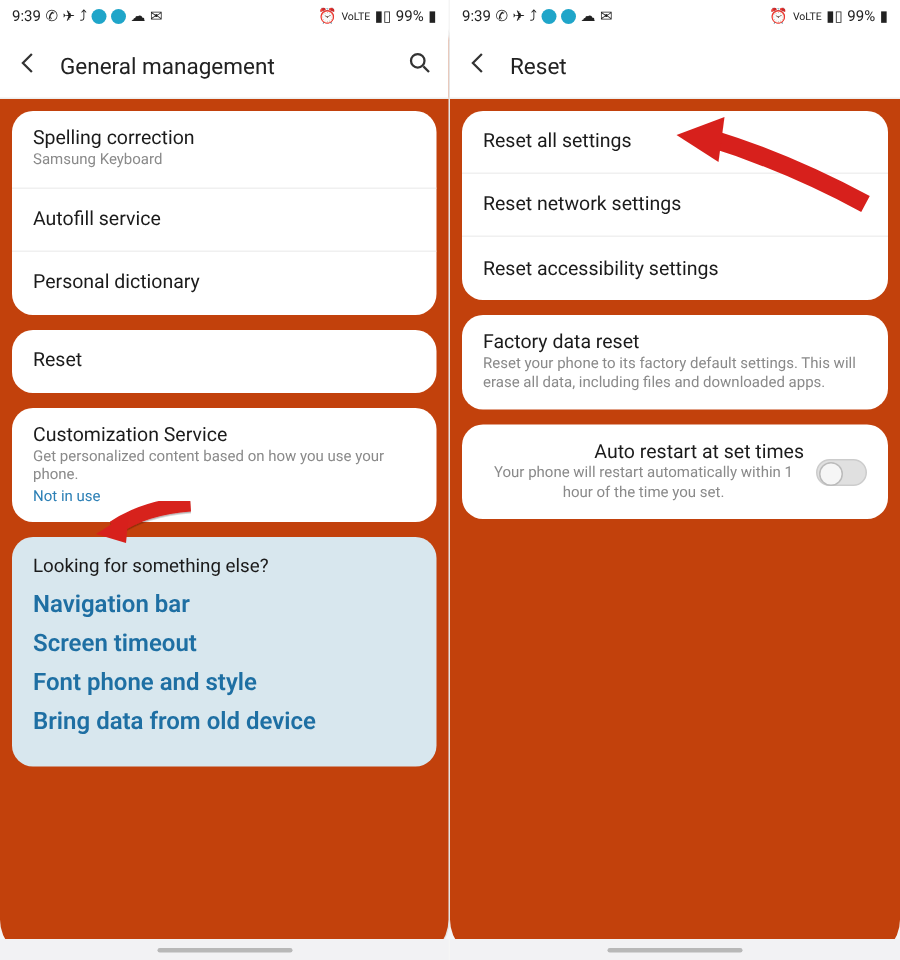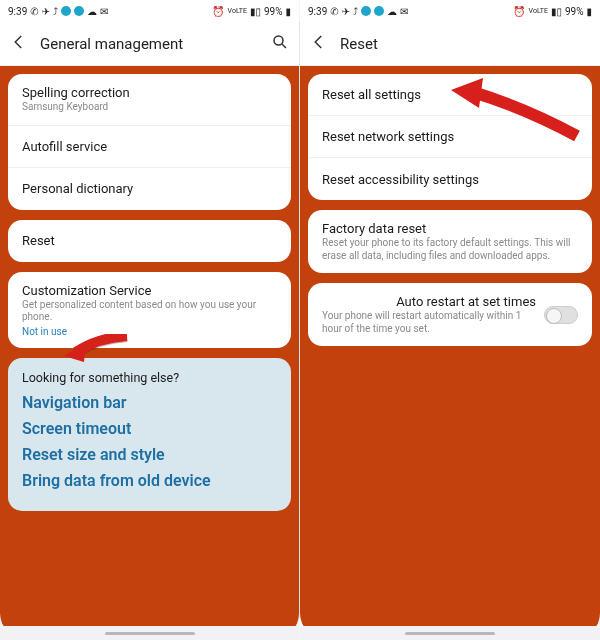--- a/index.html
+++ b/index.html
@@ -73,21 +73,21 @@
   .lookcard .heading { font-size: 12.5px; color:#1b1b1b; margin-bottom:8px; }
   .lookcard .link { font-size: 16px; color:#1e6fa3; font-weight:600; margin:7px 0; }
   .togglerow {
     padding: 11px 14px;
     display:flex;
     align-items:center;
     gap:8px;
   }
   .togglerow .txt { flex:1; }
   .togglerow .label { font-size:13px; color:#1b1b1b;text-align:right; }
-  .togglerow .sub { font-size:10px; color:#8a8a8a; margin-top:1px; line-height:1.25; }
+  .togglerow .sub { font-size:10px; color:#8a8a8a; margin-top:1px; line-height:1.25;text-align:center; }
   .toggle {
     width: 34px; height: 18px; border-radius: 10px; background:#e0e0e0; position:relative;
     border:1px solid #ccc;
   }
   .toggle::after {
     content:""; position:absolute; left:1px; top:1px; width:14px; height:14px; border-radius:50%; background:#f6f6f6; border:1px solid #bbb;
   }
   .arrow {
     position:absolute;
     pointer-events:none;
@@ -165,21 +165,21 @@
         <span class="label">Customization Service</span>
         <span class="sub">Get personalized content based on how you use your phone.</span>
         <span class="linksub">Not in use</span>
       </div>
     </div>
 
     <div class="lookcard">
       <div class="heading">Looking for something else?</div>
       <div class="link">Navigation bar</div>
       <div class="link">Screen timeout</div>
-      <div class="link">Reset size and style</div>
+      <div class="link">Font phone and style</div>
       <div class="link">Bring data from old device</div>
     </div>
 
   </div>
 
   <div class="homebar">
       <div class="bar"></div>
     </div>
 
   <svg class="arrow" style="left:62px; top:330px; width:70px; height:40px;" viewBox="0 0 70 40">

